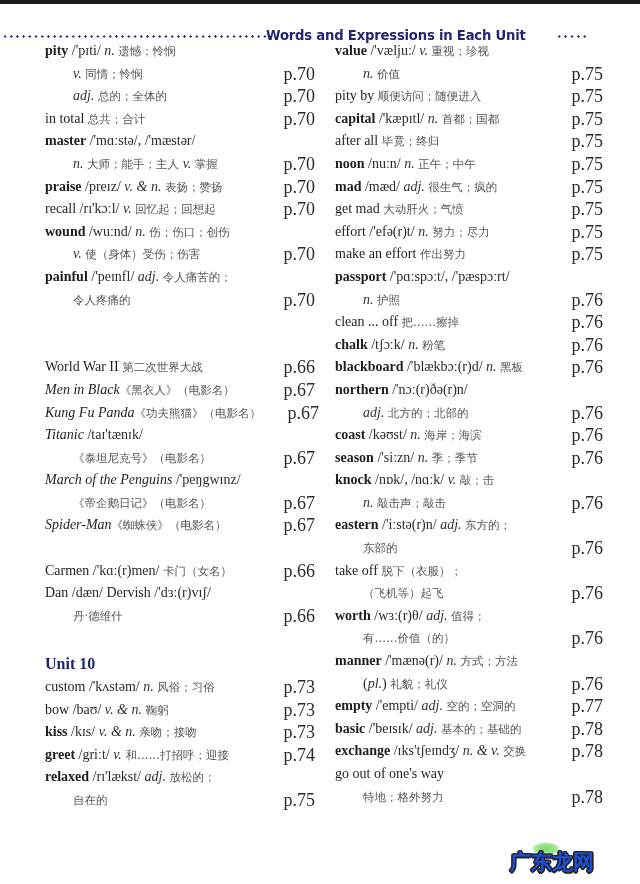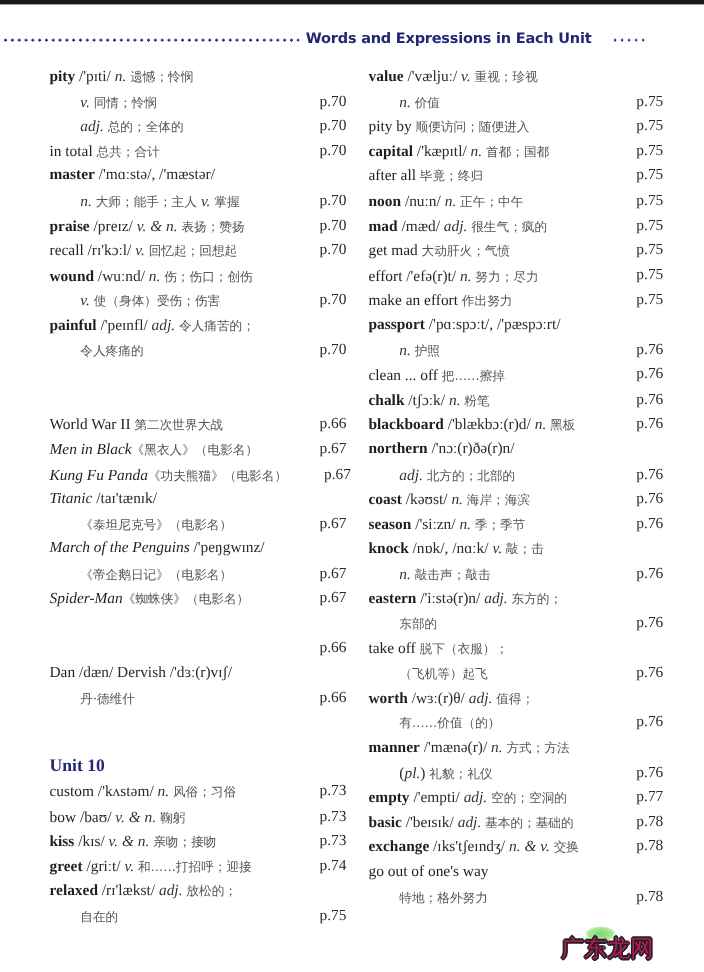--- a/index.html
+++ b/index.html
@@ -13,61 +13,61 @@
     .header {
       position: absolute; left: 0; top: 26px; width: 640px; height: 20px;
       display: flex; align-items: center;
     }
     .dots-left {
       position: absolute; left: 2px; top: 9px; width: 270px; height: 3px;
       background-image: radial-gradient(circle, #2b2d7a 1.1px, transparent 1.3px);
       background-size: 6.2px 3px; background-repeat: repeat-x;
     }
     .header-title {
-      position: absolute; left: 278px; top: 0; height: 20px; line-height: 20px;
+      position: absolute; left: 266px; top: 0; height: 20px; line-height: 20px;
       font-family: "DejaVu Sans", sans-serif; font-weight: bold; font-size: 13.2px;
       color: #232672; letter-spacing: -0.2px; white-space: nowrap;
     }
     .dots-right {
       position: absolute; left: 556px; top: 9px; width: 34px; height: 3px;
       background-image: radial-gradient(circle, #2b2d7a 1.1px, transparent 1.3px);
       background-size: 6.4px 3px; background-repeat: repeat-x;
     }
-    .col { position: absolute; top: 59px; }
+    .col { position: absolute; top: 40px; }
     .col.left { left: 45px; width: 270px; }
     .col.right { left: 335px; width: 268px; }
     .line {
       position: relative; height: 22.6px; line-height: 22.6px;
       font-size: 14px; white-space: nowrap;
     }
     .line.indent .txt { padding-left: 28px; }
-    .line .page { position: absolute; right: 0; top: 0; font-size: 14px; color: #2a2a2a; }
+    .line .page { position: absolute; right: 0; top: 0; font-size: 18px; color: #2a2a2a; }
     .left .line .page { right: 0; }
     .hw { font-weight: bold; color: #1e1e1e; }
     .hw.plain { font-weight: normal; }
     .hw.ital { font-style: italic; font-weight: normal; }
     .ipa { color: #2a2a2a; }
     .pos { font-style: italic; color: #333; }
     .zh { font-family: "DejaVu Sans", sans-serif; font-size: 11.5px; color: #555; }
     .gap { height: 22.6px; }
     .unit-heading {
       height: 24px; line-height: 24px; font-weight: bold; font-size: 16px;
-      color: #232672; margin-top: 16px;
+      color: #232672; margin-top: 2px;
     }
     .watermark {
       position: absolute; left: 508px; top: 842px; width: 100px; height: 34px;
     }
     .wm-glow {
       position: absolute; left: 24px; top: 0; width: 28px; height: 14px; border-radius: 50%;
       background: radial-gradient(ellipse, #7fd66a 0%, #a8e89a 55%, rgba(255,255,255,0) 75%);
     }
     .wm-text {
       position: absolute; left: 2px; top: 6px;
-      font-family: "DejaVu Sans", sans-serif; font-weight: normal; font-size: 21px;
-      color: #be185d; letter-spacing: 0px;
+      font-family: "DejaVu Sans", sans-serif; font-weight: bold; font-size: 21px;
+      color: #1d4ed8; letter-spacing: 0px;
       text-shadow: 1.5px 0 0 #222, -1.5px 0 0 #222, 0 1.5px 0 #222, 0 -1.5px 0 #222,
                    1px 1px 0 #222, -1px -1px 0 #222, 1px -1px 0 #222, -1px 1px 0 #222;
     }
   </style>
 </head>
 <body>
 
 <div class="topbar"></div>
 
 <div class="header">
@@ -117,21 +117,21 @@
   <div class="line indent"><span class="txt"><span class="zh">《泰坦尼克号》（电影名）</span></span><span class="page">p.67</span></div>
 
   <div class="line"><span class="txt"><span class="hw ital">March of the Penguins</span><span class="ipa"> /'peŋgwɪnz/</span></span></div>
 
   <div class="line indent"><span class="txt"><span class="zh">《帝企鹅日记》（电影名）</span></span><span class="page">p.67</span></div>
 
   <div class="line"><span class="txt"><span class="hw ital">Spider-Man</span><span class="zh">《蜘蛛侠》（电影名）</span></span><span class="page">p.67</span></div>
 
   <div class="gap"></div>
 
-  <div class="line"><span class="page">p.66</span></div>
+  <div class="line"><span class="txt"><span class="hw plain">Carmen</span><span class="ipa"> /'kɑː(r)men/ </span><span class="zh">卡门（女名）</span></span><span class="page">p.66</span></div>
 
   <div class="line"><span class="txt"><span class="hw plain">Dan</span><span class="ipa"> /dæn/ Dervish /'dɜː(r)vɪʃ/</span></span></div>
 
   <div class="line indent"><span class="txt"><span class="zh">丹·德维什</span></span><span class="page">p.66</span></div>
 
   <div class="gap"></div>
 
   <div class="unit-heading">Unit 10</div>
 
   <div class="line"><span class="txt"><span class="hw plain">custom</span><span class="ipa"> /'kʌstəm/ </span><span class="pos">n. </span><span class="zh">风俗；习俗</span></span><span class="page">p.73</span></div>

